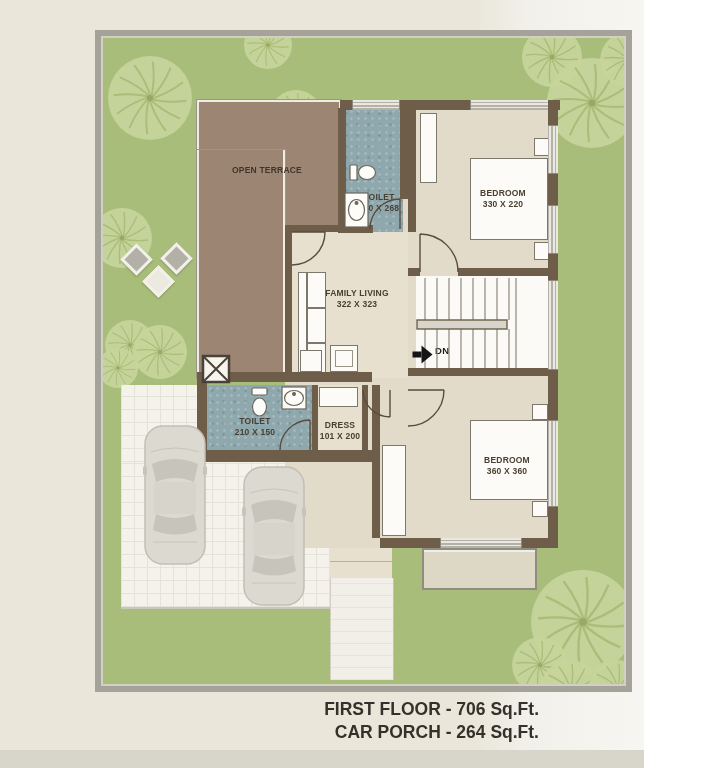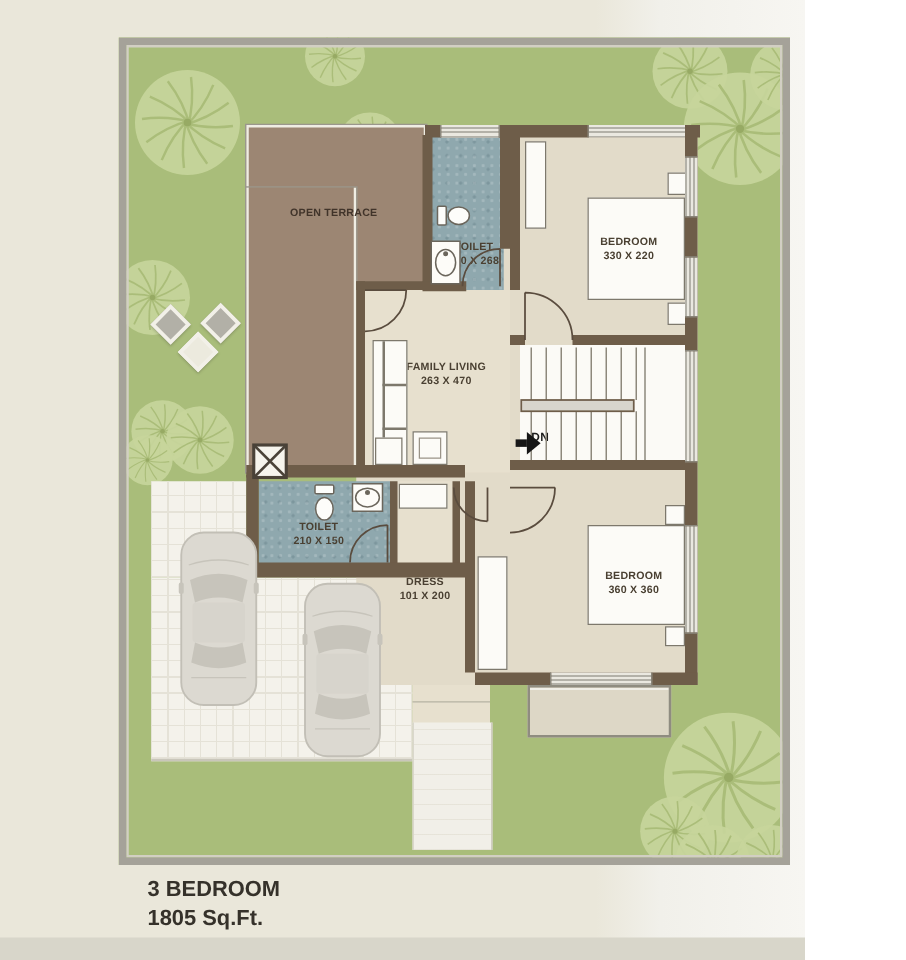--- a/index.html
+++ b/index.html
@@ -115,44 +115,44 @@
     <div class="a furn" style="left:439px;top:212px;width:18px;height:18px;"></div>
     <div class="a furn" style="left:325px;top:83px;width:17px;height:70px;"></div>
     <div class="rlabel" style="left:408px;top:158px;">
       <div>BEDROOM</div>
         <div>330 X 220</div>
     </div>
 
     <div class="a floor-lt" style="left:197px;top:202px;width:116px;height:146px;"></div>
     <div class="rlabel" style="left:262px;top:258px;">
       <div>FAMILY LIVING</div>
-        <div>263 X 470</div>
+        <div>322 X 323</div>
     </div>
     <div class="a furn" style="left:203px;top:242px;width:28px;height:105px;">
       <div style="position:absolute;left:7px;top:0;bottom:0;width:1.5px;background:#7d786c;"></div>
       <div style="position:absolute;left:7px;top:34px;right:0;height:1.5px;background:#7d786c;"></div>
       <div style="position:absolute;left:7px;top:69px;right:0;height:1.5px;background:#7d786c;"></div>
     </div>
     <div class="a furn" style="left:205px;top:320px;width:22px;height:22px;"></div>
     <div class="a furn" style="left:235px;top:315px;width:28px;height:27px;">
       <div style="position:absolute;inset:4px;border:1px solid #9a9488;"></div>
     </div>
 
     <div class="a stairbox" style="left:321px;top:246px;width:132px;height:92px;"></div>
-    <div class="dn" style="left:298px;top:315px;padding-left:32px;">DN</div>
+    <div class="dn" style="left:308px;top:315px;padding-left:32px;">DN</div>
 
     <div class="a tile-blue" style="left:112px;top:355px;width:105px;height:67px;"></div>
     <div class="rlabel" style="left:160px;top:386px;">
       <div>TOILET</div>
         <div>210 X 150</div>
     </div>
 
     <div class="a floor-lt" style="left:223px;top:355px;width:44px;height:67px;"></div>
     <div class="a furn" style="left:224px;top:357px;width:39px;height:20px;"></div>
-    <div class="rlabel" style="left:245px;top:390px;margin-top:40px;">
+    <div class="rlabel" style="left:245px;top:390px;">
       <div>DRESS</div>
         <div>101 X 200</div>
     </div>
 
     <div class="a floor" style="left:285px;top:355px;width:168px;height:153px;"></div>
     <div class="a furn" style="left:375px;top:390px;width:78px;height:80px;"></div>
     <div class="a furn" style="left:437px;top:374px;width:16px;height:16px;"></div>
     <div class="a furn" style="left:437px;top:471px;width:16px;height:16px;"></div>
     <div class="a furn" style="left:287px;top:415px;width:24px;height:91px;"></div>
     <div class="rlabel" style="left:412px;top:425px;">
@@ -233,21 +233,19 @@
         <use href="#car" transform="translate(48,392)"></use>
       </g>
       <g>
         <use href="#car" transform="translate(147,433)"></use>
       </g>
     </svg>
 
     <div class="frame-border"></div>
   </div>
 
-  <div class="caption" style="left:118px;top:700px;">
-    <div>3 BEDROOM</div>
-    <div>1805 Sq.Ft.</div>
-  </div>
   <div class="caption right" style="right:105px;top:698px;">
+    <div>FIRST FLOOR - 706 Sq.Ft.</div>
+    <div>CAR PORCH - 264 Sq.Ft.</div>
   </div>
 
   <div class="bottom-band"></div>
 </div>
 
 </body></html>

